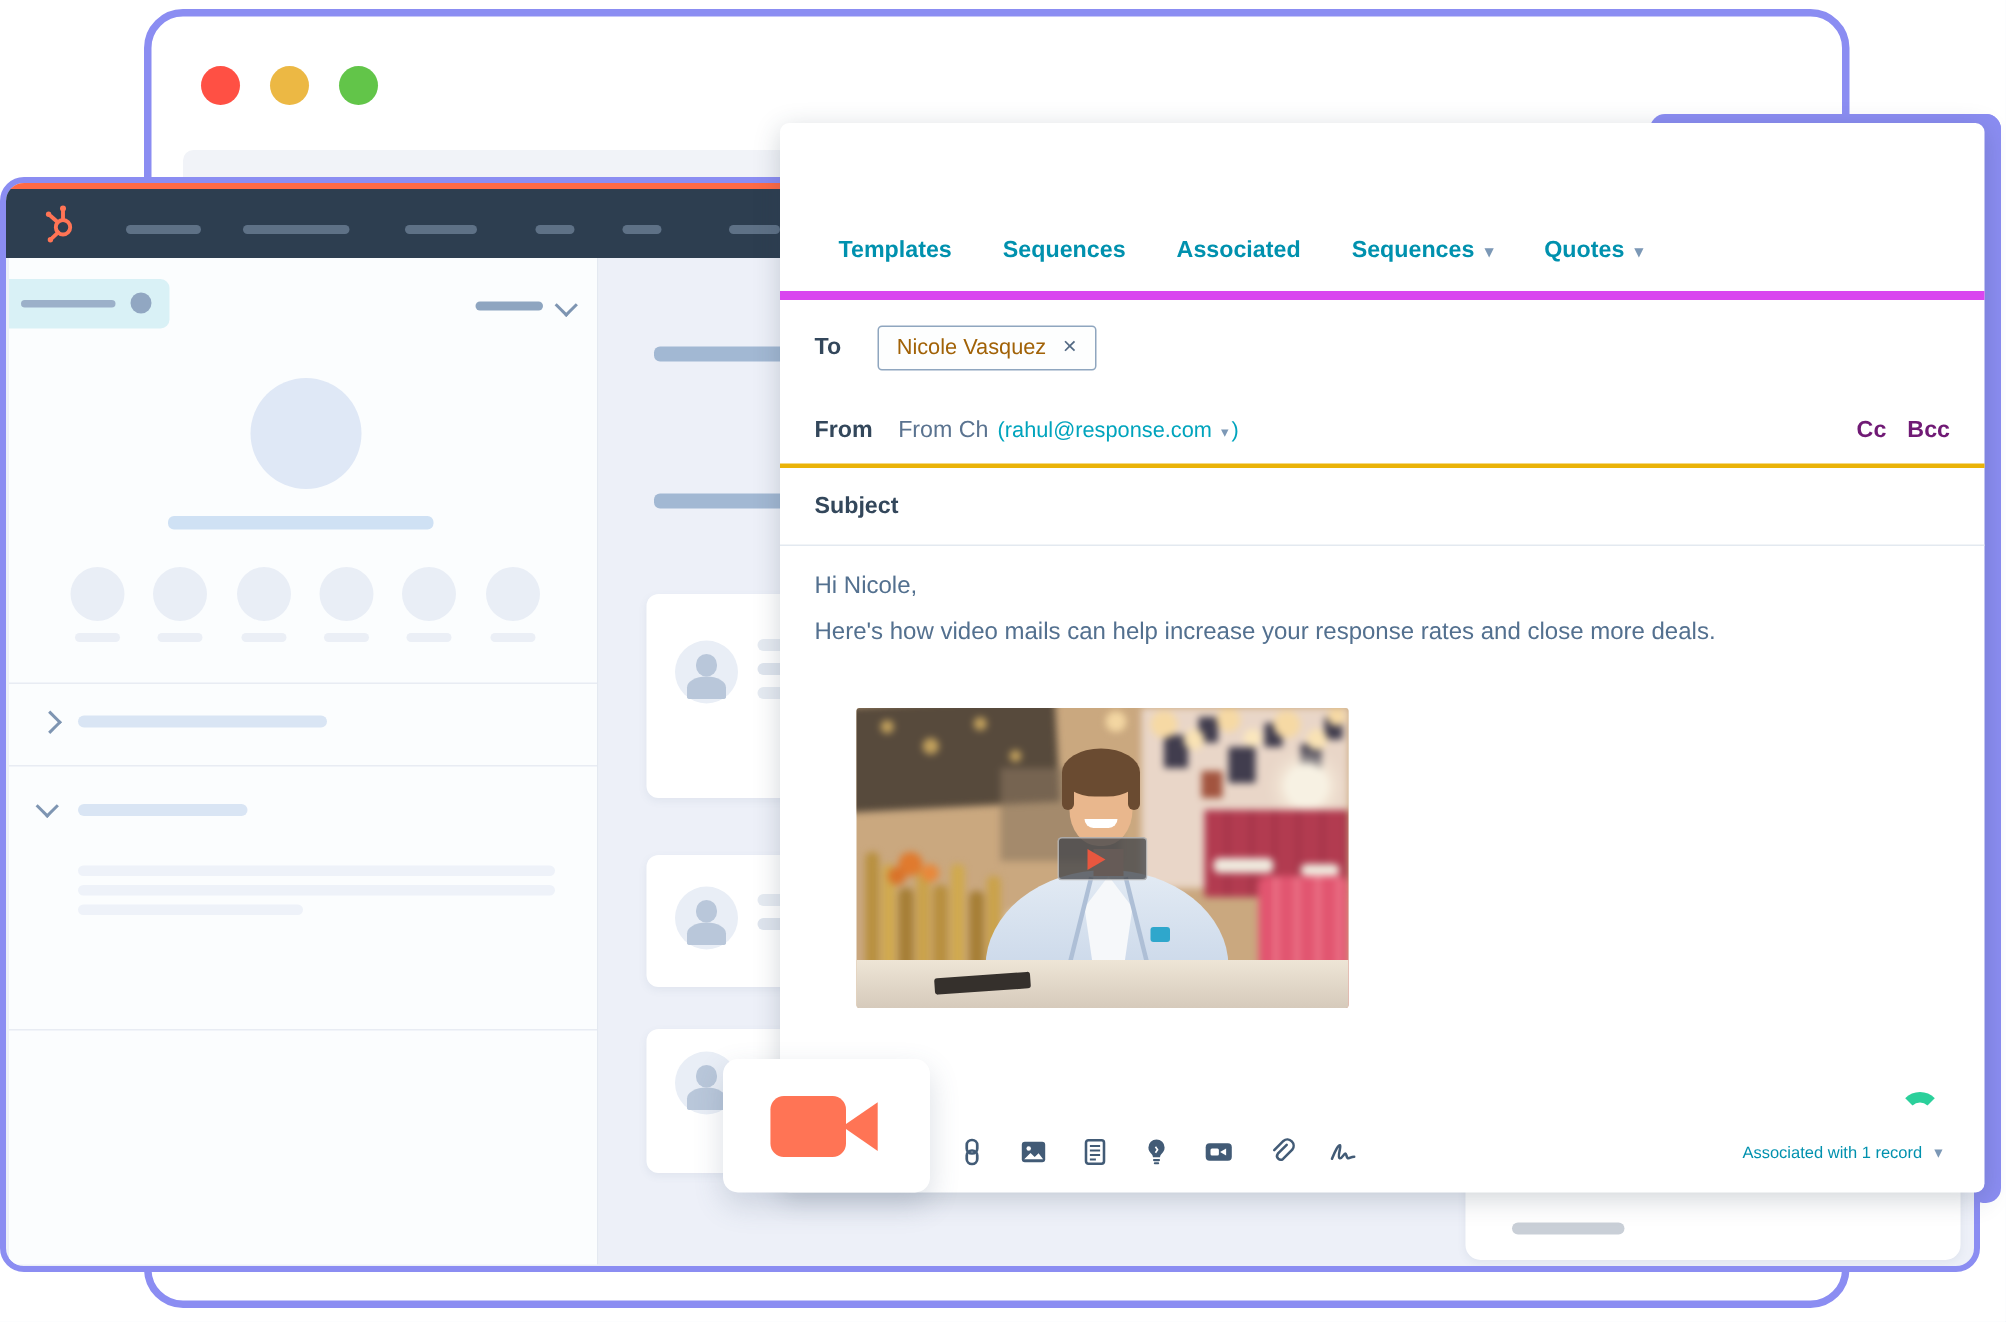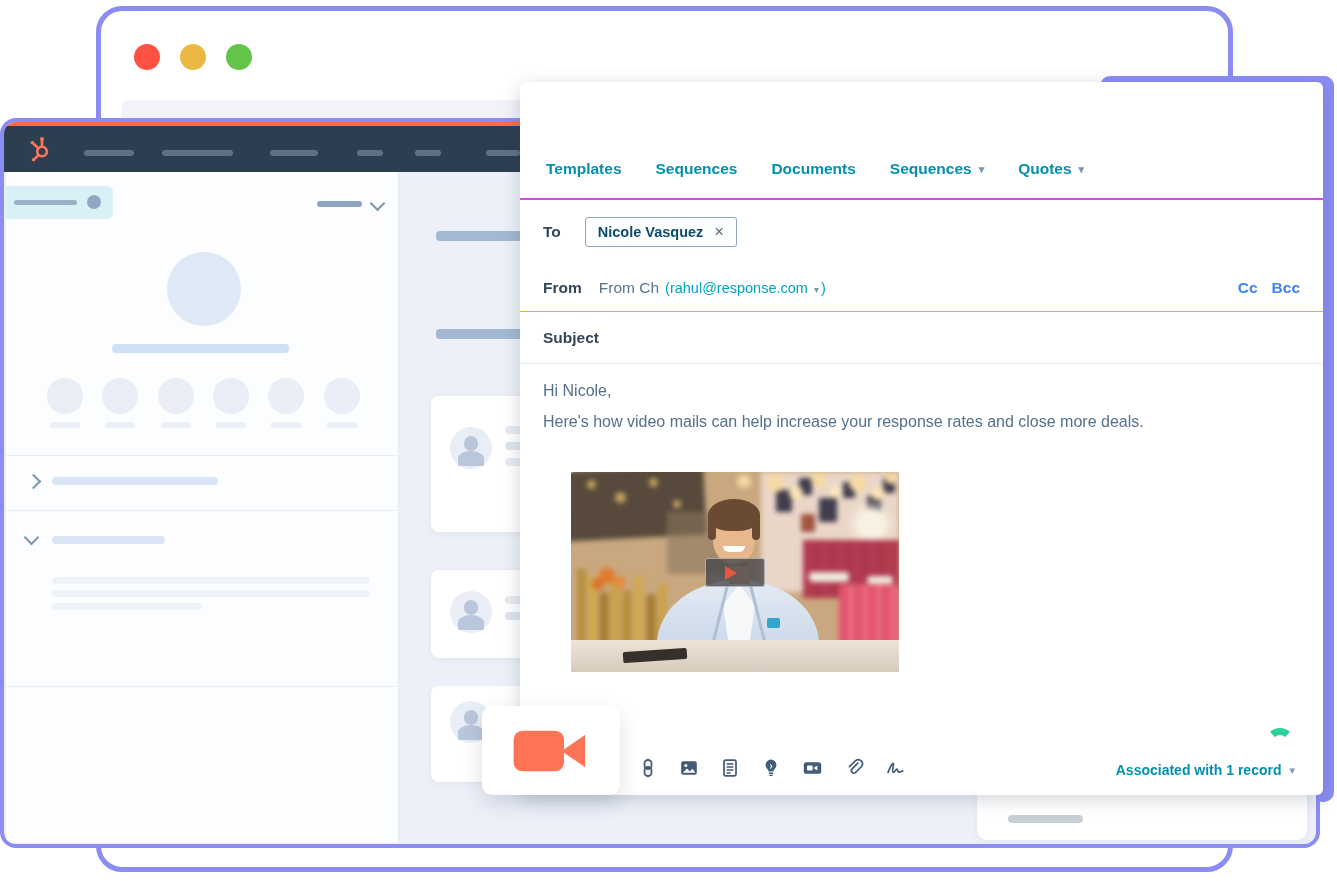--- a/index.html
+++ b/index.html
@@ -36,55 +36,55 @@
   .pframe-top{left:1100px;top:76px;width:234px;height:70px;background:#8b8df2;border-radius:10px;}
   .pframe-right{left:1316px;top:76px;width:18px;height:726px;background:#8b8df2;border-radius:0 10px 10px 6px;}
 
   
   .modal{left:520px;top:82px;width:803px;height:713px;background:#fff;border-radius:6px;box-shadow:0 4px 18px rgba(45,62,80,.22);}
   .m-header{left:0;top:0;width:100%;height:58px;border-radius:6px 6px 0 0;background:linear-gradient(90deg,#00a5bc,#00bf9f);}
   .m-title{left:23px;top:0;height:58px;display:flex;align-items:center;color:#fff;font-size:18px;font-weight:700;letter-spacing:.2px;}
   .m-controls{right:22px;top:0;height:58px;display:flex;align-items:center;gap:24px;}
   .m-controls svg{display:block;cursor:pointer;}
 
-  .m-tabs{left:0;top:58px;width:100%;height:60px;display:flex;align-items:center;gap:34px;padding-left:26px;box-sizing:border-box;border-bottom:2px solid #d946ef;}
+  .m-tabs{left:0;top:58px;width:100%;height:60px;display:flex;align-items:center;gap:34px;padding-left:39px;box-sizing:border-box;border-bottom:6px solid #d946ef;}
   .tab{display:flex;align-items:center;color:#0091ae;font-size:15.5px;font-weight:700;cursor:pointer;}
   .tab .caret{color:#7c98b6;font-size:11px;margin-left:7px;}
 
   .row-to{left:0;top:118px;width:100%;height:64px;display:flex;align-items:center;padding:0 23px;box-sizing:border-box;}
   .f-label{color:#33475b;font-size:15.5px;font-weight:700;}
   .chip{margin-left:24px;display:flex;align-items:center;border:1.5px solid #8fa6bf;border-radius:3px;background:#fdfefe;padding:6px 12px;cursor:pointer;}
-  .chip-name{color:#0c4a6e;font-size:14.5px;font-weight:700;}
+  .chip-name{color:#a16207;font-size:14.5px;font-weight:400;}
   .chip-x{color:#546a84;font-size:16px;margin-left:11px;line-height:1;}
 
-  .row-from{left:0;top:182px;width:100%;height:48px;display:flex;align-items:center;padding:0 23px;box-sizing:border-box;border-bottom:1px solid #eab308;}
+  .row-from{left:0;top:182px;width:100%;height:48px;display:flex;align-items:center;padding:0 23px;box-sizing:border-box;border-bottom:3px solid #eab308;}
   .from-name{color:#5a7390;font-size:15.5px;margin-left:17px;}
   .from-email{color:#00a4bd;font-size:14.5px;margin-left:6px;cursor:pointer;}
   .from-caret{color:#7c98b6;font-size:10px;margin:0 2px;}
   .ccbcc{margin-left:auto;display:flex;gap:14px;}
-  .ccbcc span{color:#3b82f6;font-size:15.5px;font-weight:700;cursor:pointer;}
+  .ccbcc span{color:#701a75;font-size:15.5px;font-weight:700;cursor:pointer;}
 
   .row-subject{left:0;top:230px;width:100%;height:52px;display:flex;align-items:center;padding:0 23px;box-sizing:border-box;border-bottom:1px solid #e3e9f0;}
 
   .m-body{left:0;top:282px;width:100%;padding:18px 23px 0;box-sizing:border-box;color:#53708f;font-size:16px;}
   .m-body p{margin:0 0 13px;}
 
   
   .thumb{left:51px;top:390px;width:328px;height:200px;overflow:hidden;background:#caa87f;border-radius:2px;cursor:pointer;}
   .th-blur{position:absolute;inset:0;filter:blur(2.5px);}
   .dot{position:absolute;border-radius:50%;}
   .frame{position:absolute;background:#413d4e;border-radius:1px;}
   .play{left:134px;top:86px;width:58px;height:27px;background:rgba(68,70,76,.78);border:1px solid rgba(255,255,255,.5);border-radius:3px;display:flex;align-items:center;}
   .play-tri{margin-left:19px;width:0;height:0;border-left:12px solid #e8573f;border-top:7px solid transparent;border-bottom:7px solid transparent;}
 
   
   .toolbar{left:118px;top:676px;display:flex;gap:21px;align-items:center;}
   .toolbar svg{display:block;cursor:pointer;}
   .assoc{right:28px;top:680px;display:flex;align-items:center;cursor:pointer;}
-  .assoc-label{color:#0091ae;font-size:14px;font-weight:700;}
+  .assoc-label{color:#0091ae;font-size:11px;font-weight:400;}
   .assoc-caret{color:#7c98b6;font-size:11px;margin-left:8px;}
   .arc{left:746px;top:646px;width:28px;height:28px;border-radius:50%;border:7px solid transparent;border-top-color:#2bd09b;box-sizing:border-box;}
 
   
   .camcard{left:482px;top:706px;width:138px;height:89px;background:#fff;border-radius:10px;box-shadow:0 8px 20px rgba(70,90,120,.20);display:flex;align-items:center;justify-content:center;cursor:pointer;}
 </style>
 </head>
 <body>
 
 <div class="stage">
@@ -202,21 +202,21 @@
 
 
     <div class="abs m-tabs">
       <div class="tab">
           <span>Templates</span>
         </div>
       <div class="tab">
           <span>Sequences</span>
         </div>
       <div class="tab">
-          <span>Documents</span>
+          <span>Associated</span>
         </div>
       <div class="tab">
           <span>Sequences</span>
           <span class="caret">▾</span>
         </div>
       <div class="tab">
           <span>Quotes</span>
           <span class="caret">▾</span>
         </div>
     </div>

